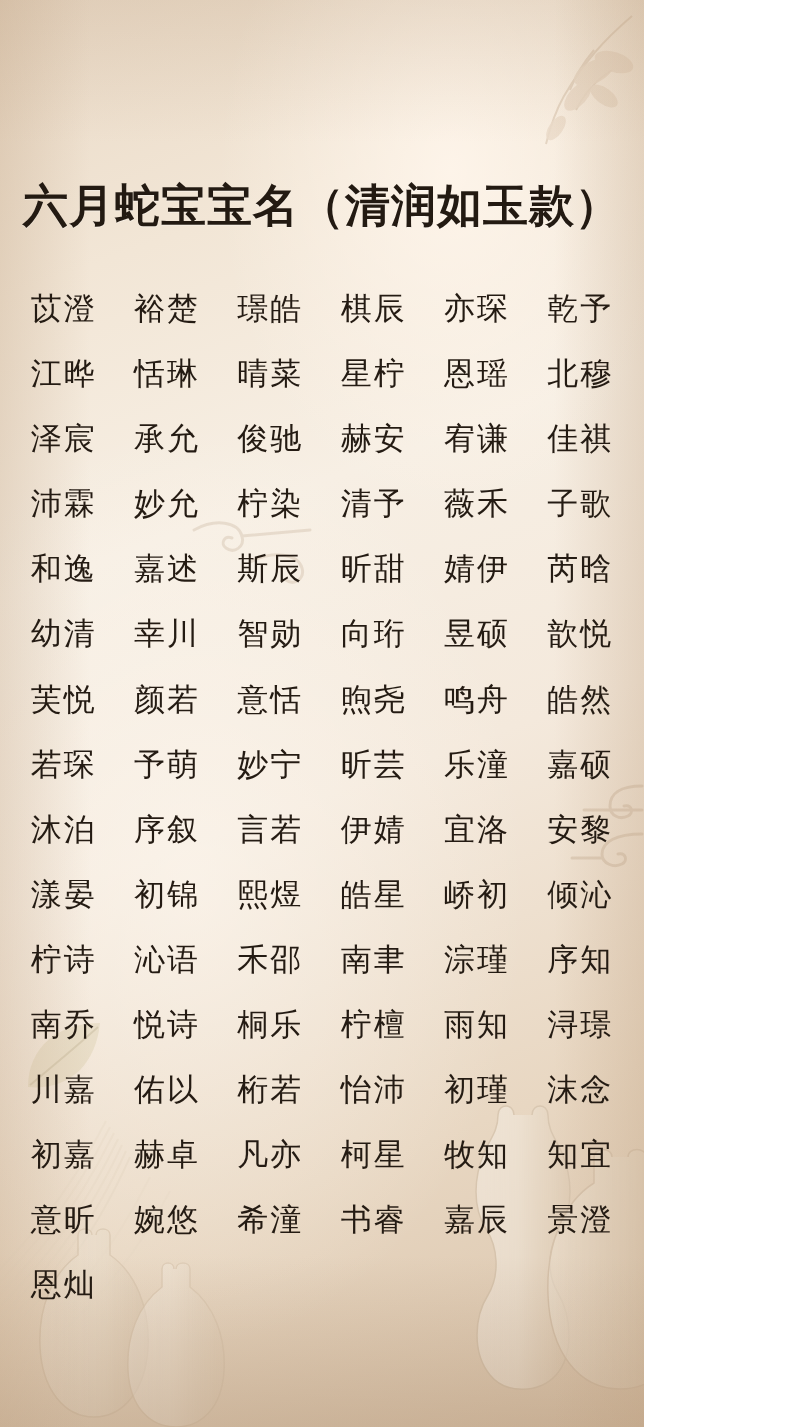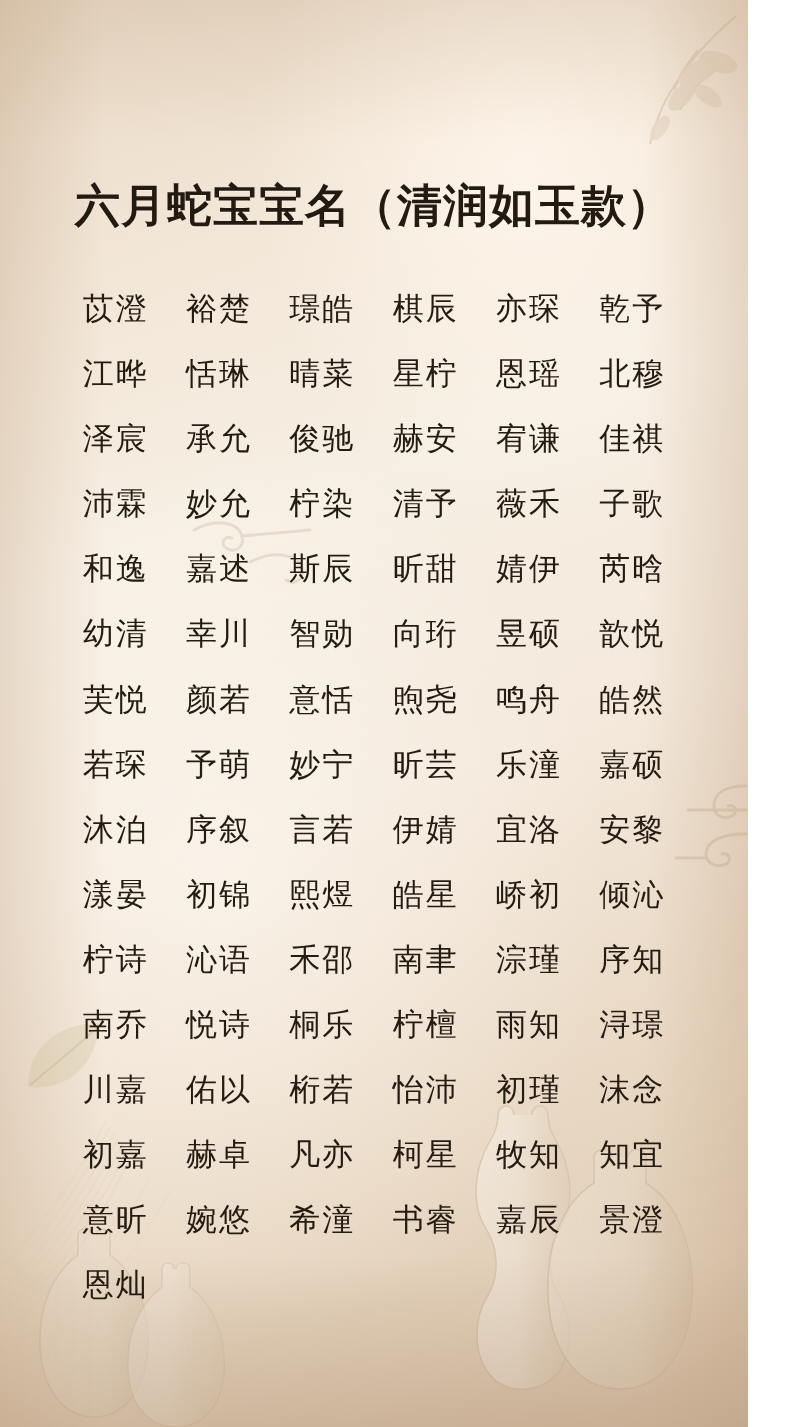--- a/index.html
+++ b/index.html
@@ -7,21 +7,21 @@
     padding: 0;
   }
   body {
     width: 800px;
     height: 1427px;
     font-family: "Liberation Sans", sans-serif;
     overflow: hidden;
   }
   #poster {
     position: relative;
-    width: 748px;
+    width: 644px;
     height: 1427px;
     background:
       radial-gradient(ellipse 60% 40% at 70% 12%, rgba(255,246,236,0.85) 0%, rgba(255,246,236,0) 60%),
       radial-gradient(ellipse 80% 50% at 30% 62%, rgba(255,250,243,0.55) 0%, rgba(255,250,243,0) 65%),
       linear-gradient(160deg, #e9d9c6 0%, #f2e6d6 18%, #f7efe4 36%, #f4e9dc 55%, #e8d7c2 78%, #d8c2a9 100%);
     overflow: hidden;
   }
   
   #poster::after {
     content: "";

